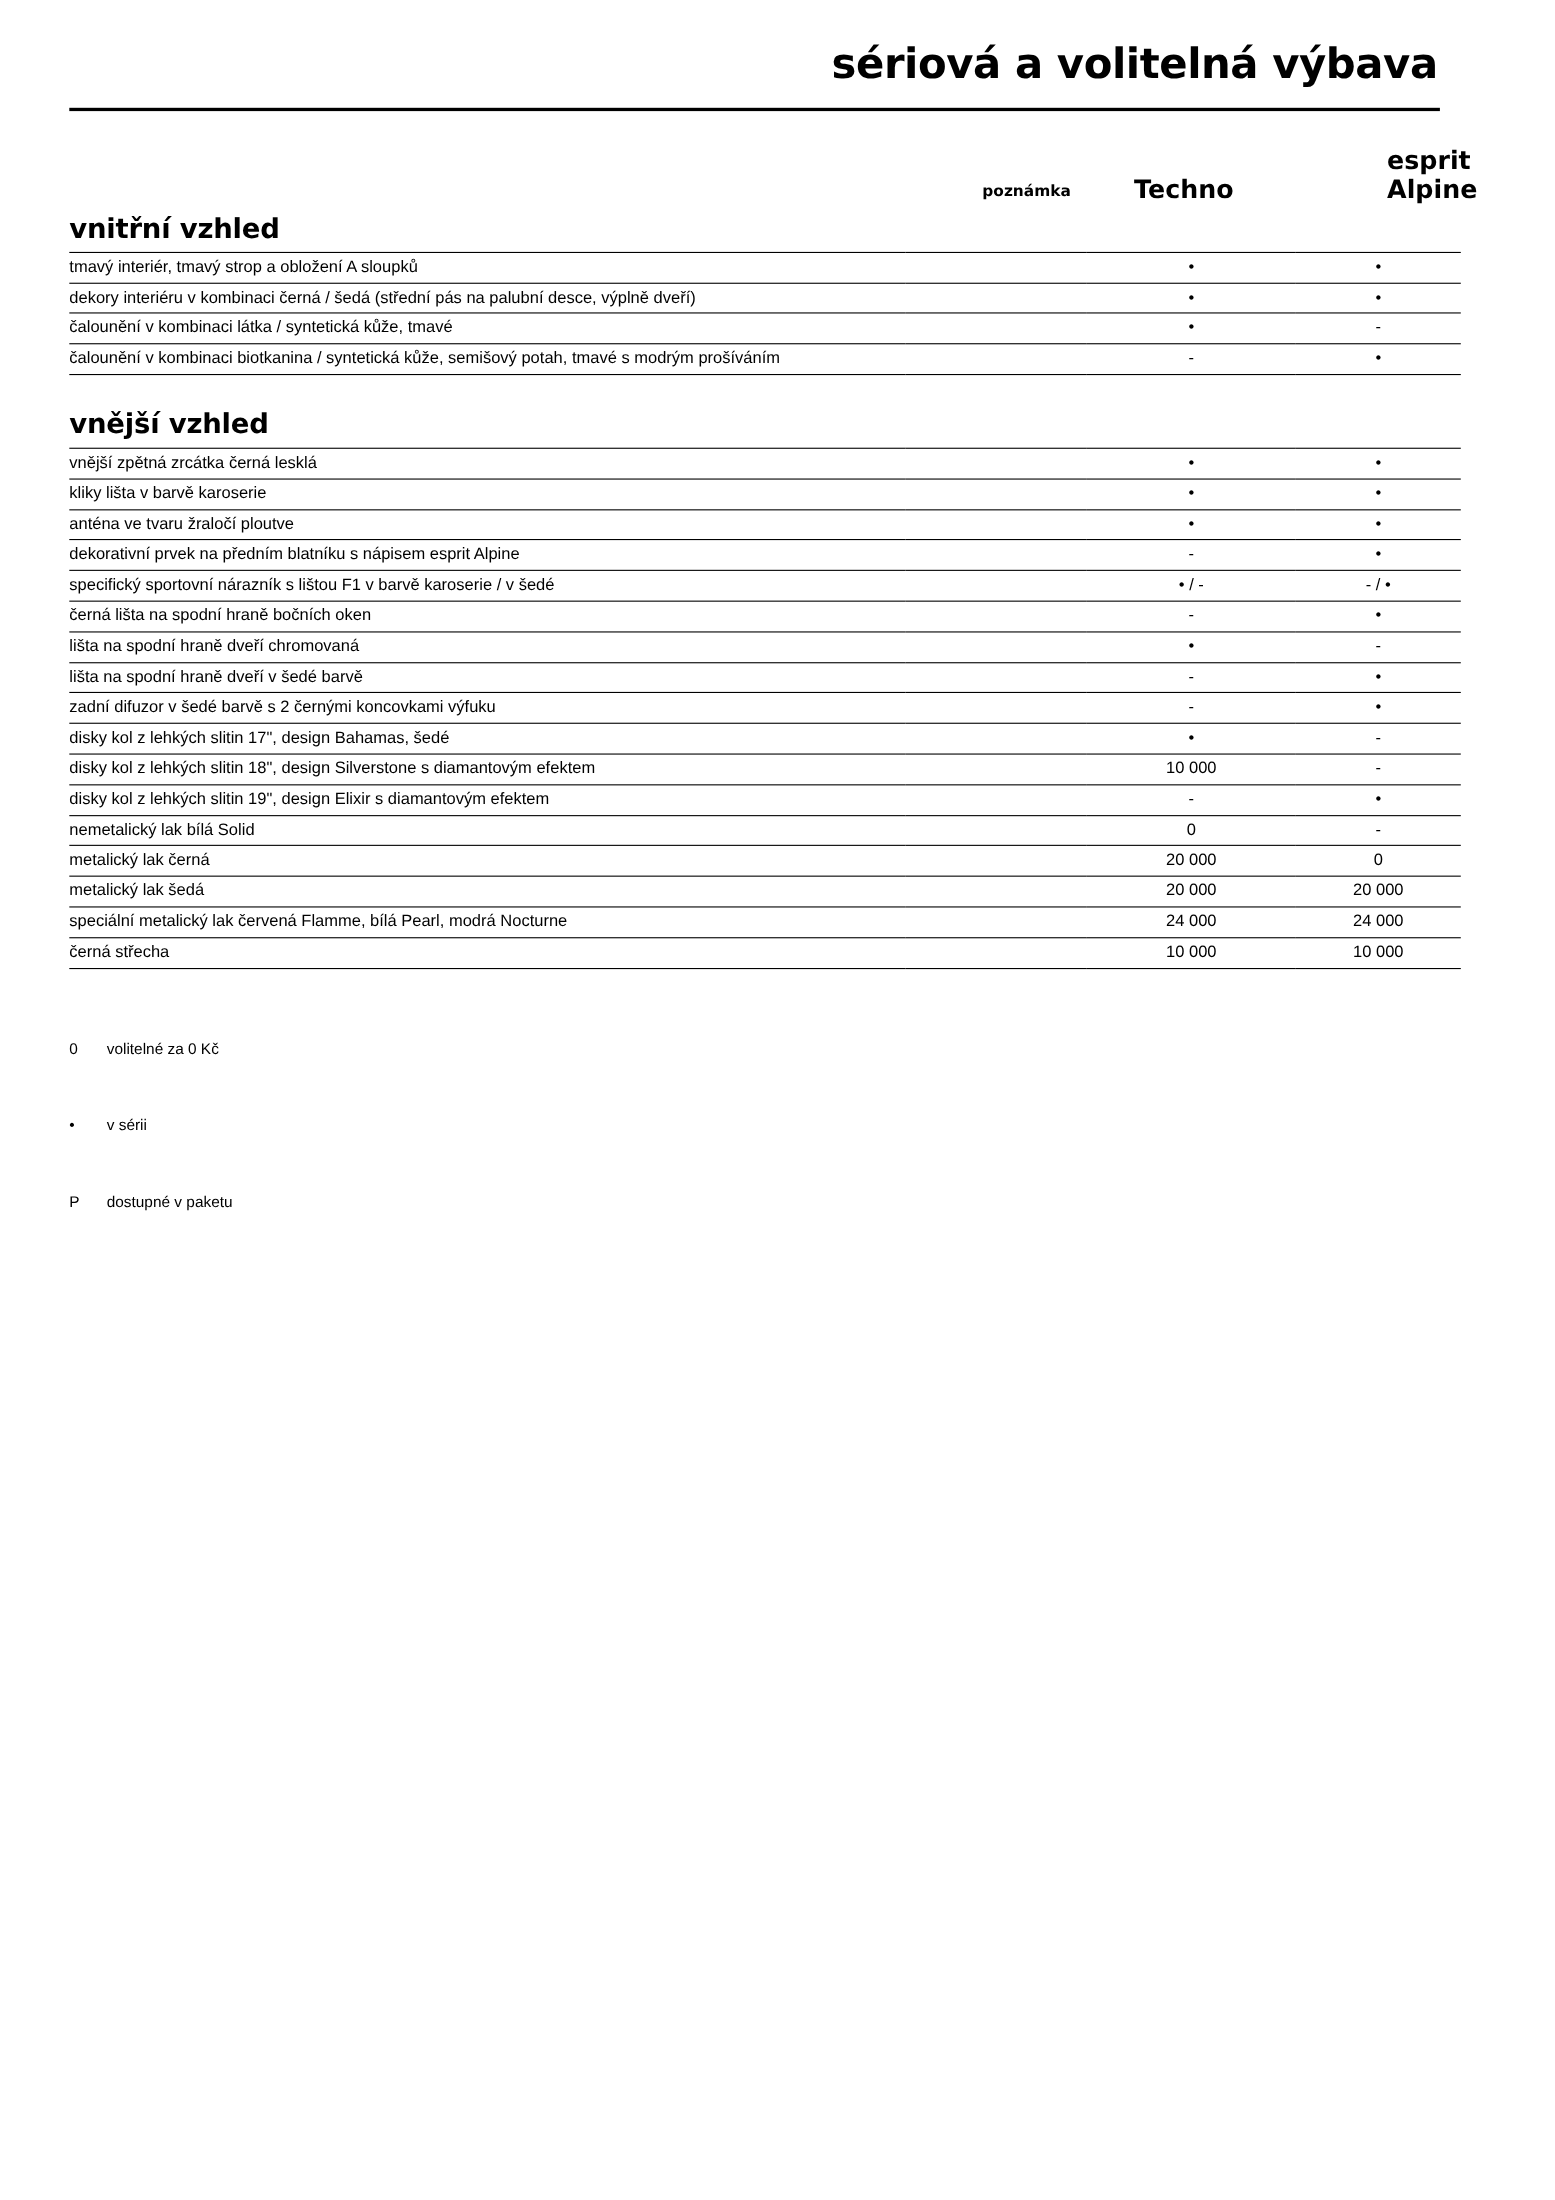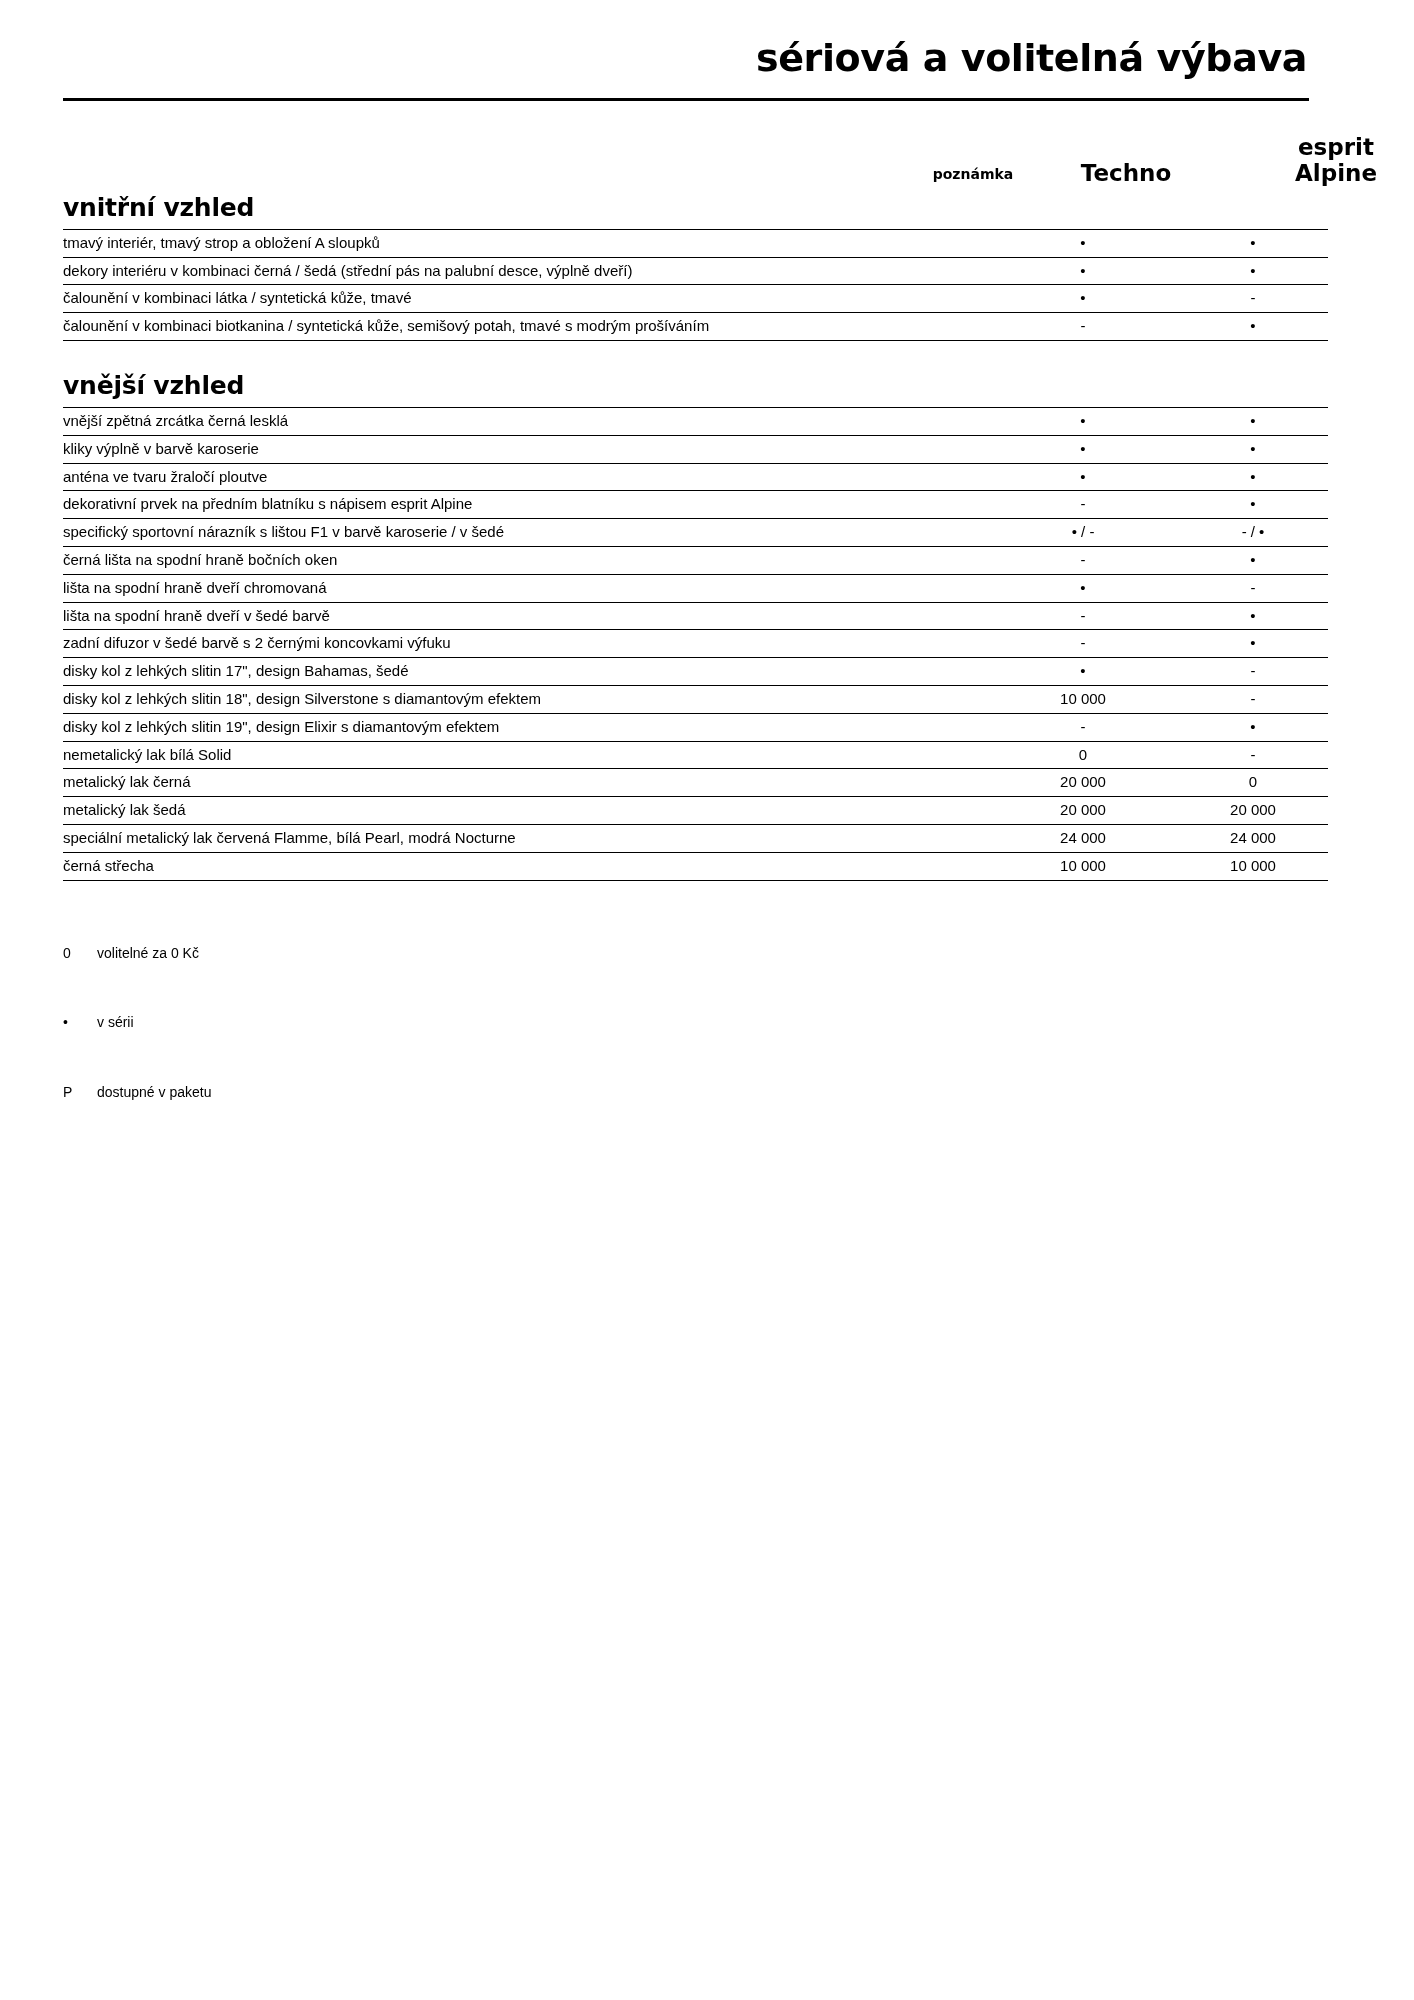--- a/index.html
+++ b/index.html
@@ -43,21 +43,20 @@
     width: 100%;
   }
 
   
   .col-header-area {
     position: relative;
     height: 92px;
   }
   .col-head {
     position: absolute;
-    text-align: center;
     font-family: "DejaVu Sans", sans-serif;
     font-weight: 700;
     line-height: 1.12;
     margin-top: 12px;
   }
   .col-head.note {
     font-size: 14px;
     width: 160px;
     left: 830px;
     bottom: 10px;
@@ -194,21 +193,21 @@
         <h2 class="section-title">vnější vzhled</h2>
         <table class="spec">
           <tbody>
             <tr>
               <td class="feature">vnější zpětná zrcátka černá lesklá</td>
               <td class="note-col"></td>
               <td class="val techno">•</td>
               <td class="val esprit">•</td>
             </tr>
             <tr>
-              <td class="feature">kliky výplně v barvě karoserie</td>
+              <td class="feature">kliky lišta v barvě karoserie</td>
               <td class="note-col"></td>
               <td class="val techno">•</td>
               <td class="val esprit">•</td>
             </tr>
             <tr>
               <td class="feature">anténa ve tvaru žraločí ploutve</td>
               <td class="note-col"></td>
               <td class="val techno">•</td>
               <td class="val esprit">•</td>
             </tr>

